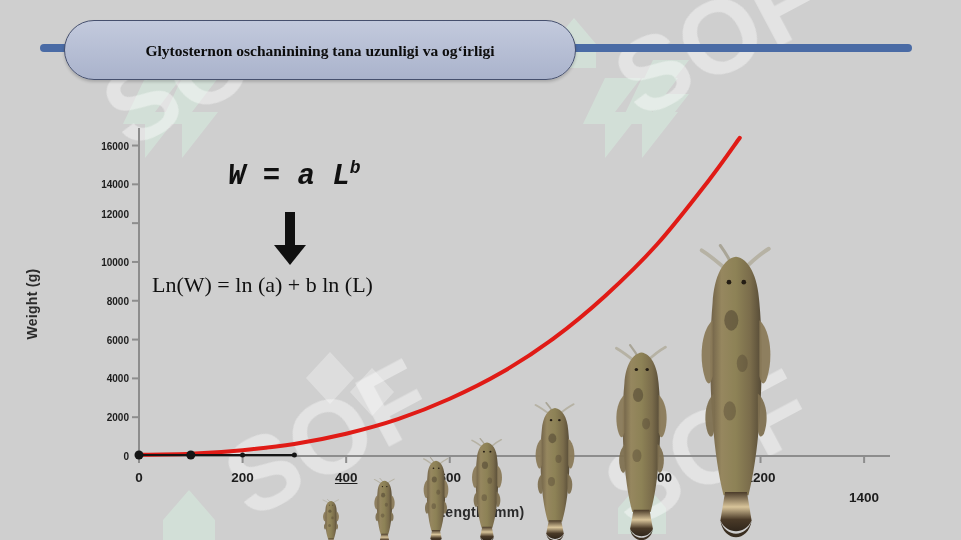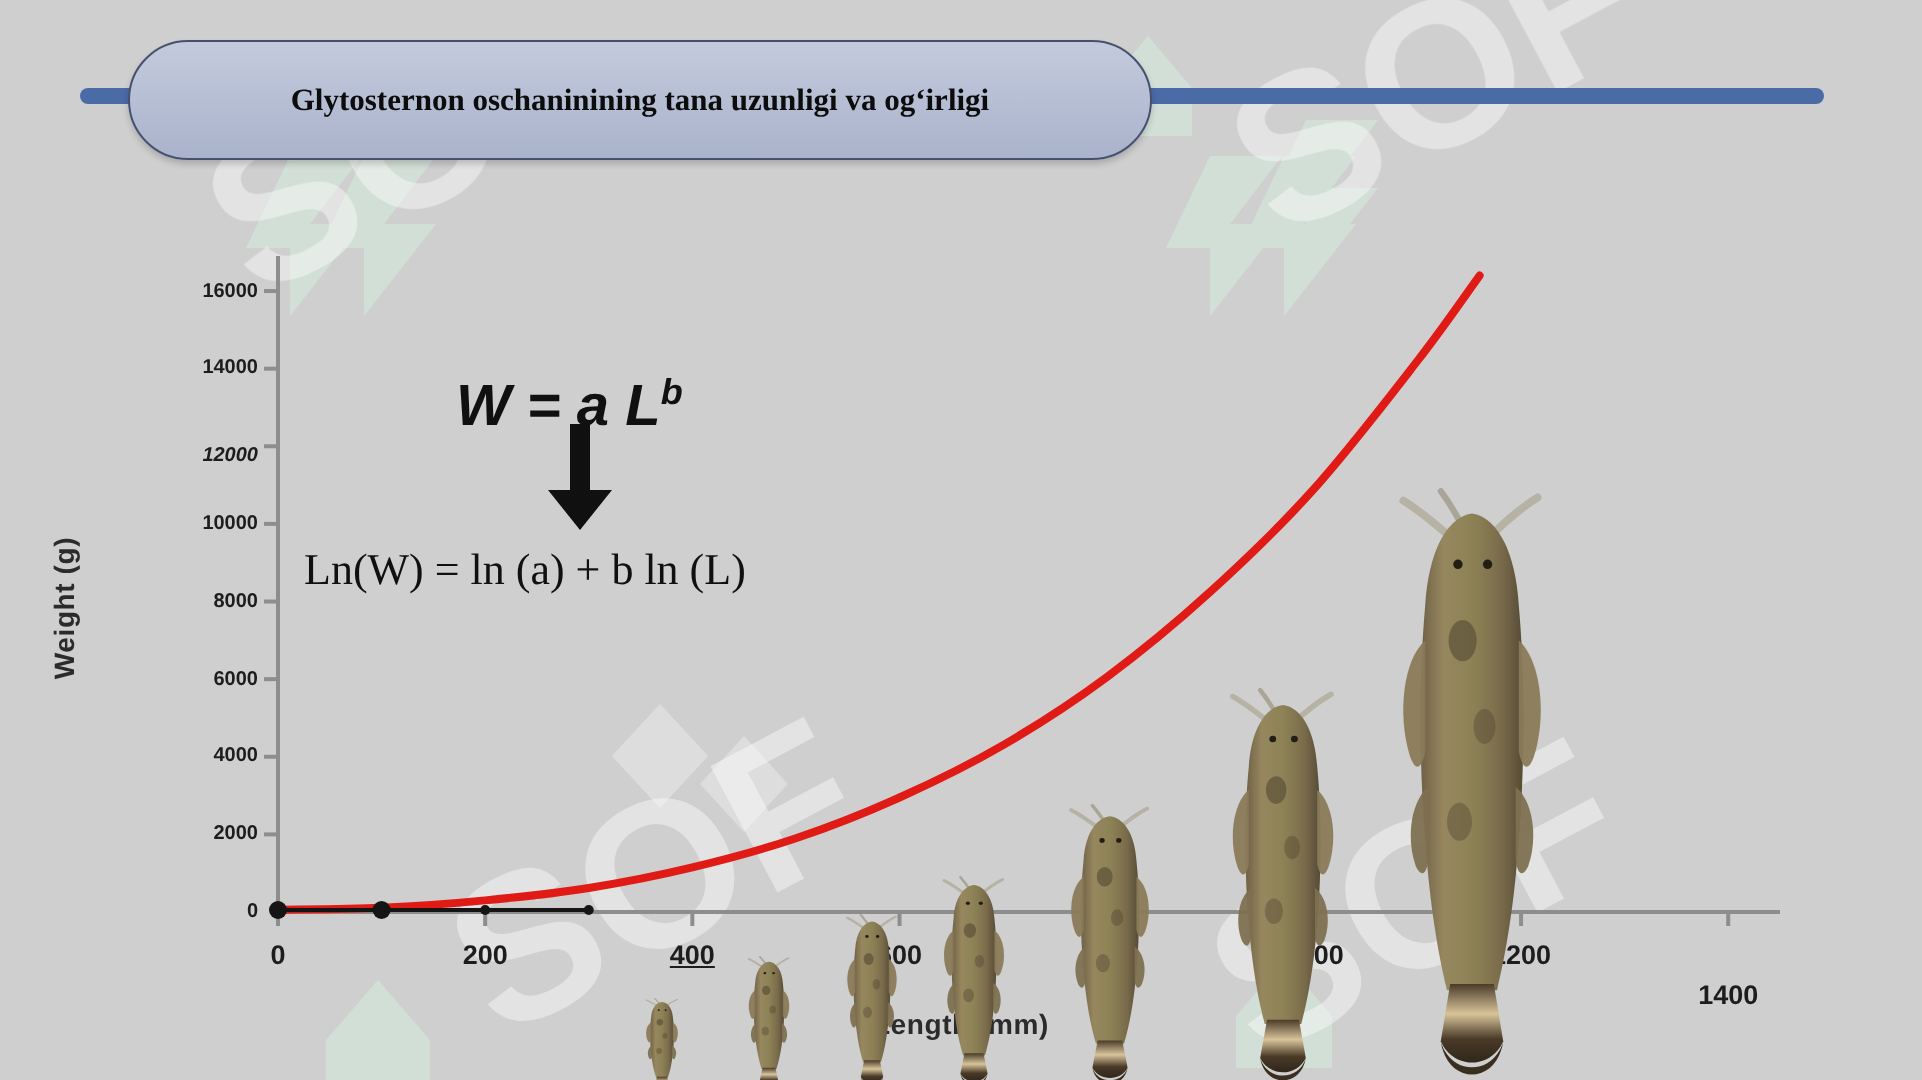--- a/index.html
+++ b/index.html
@@ -117,27 +117,26 @@
   }
 
   
   .formula-block {
     position: absolute;
     z-index: 4;
   }
   .f1 {
     left: 228px;
     top: 158px;
-    font-family: Liberation Sans, sans-serif;
+    font-family: Liberation Mono, monospace;
     font-style: italic;
     font-weight: 700;
     font-size: 29px;
     color: #101010;
     white-space: nowrap;
-    margin-top: 28px;
   }
   .f1 sup { font-size: 18px; font-style: italic; }
   .f2 {
     left: 152px;
     top: 272px;
     font-family: "Liberation Serif", serif;
     font-size: 22px;
     color: #101010;
     white-space: nowrap;
   }
@@ -192,21 +191,21 @@
     <div class="ylabel">Weight (g)</div>
     <div class="xlabel">Length (mm)</div>
 
     <div id="ytick-host">
         <div class="ytick" style="top: 370px; left: 39px;">0</div>
         <div class="ytick" style="top: 331.19px; left: 39px;">2000</div>
         <div class="ytick" style="top: 292.381px; left: 39px;">4000</div>
         <div class="ytick" style="top: 253.571px; left: 39px;">6000</div>
         <div class="ytick" style="top: 214.762px; left: 39px;">8000</div>
         <div class="ytick" style="top: 175.952px; left: 39px;">10000</div>
-        <div class="ytick" style="top: 142px; left: 39px; font-style: italic;">12000</div>
+        <div class="ytick" style="top: 128px; left: 39px;">12000</div>
         <div class="ytick" style="top: 98.3333px; left: 39px;">14000</div>
         <div class="ytick" style="top: 59.5238px; left: 39px;">16000</div>
       </div>
     <div id="xtick-host">
         <div class="xtick" style="top: 384px; left: 139px;">0</div>
         <div class="xtick" style="top: 384px; left: 242.586px;">200</div>
         <div class="xtick" style="top: 384px; left: 346.172px; text-decoration: underline;">400</div>
         <div class="xtick" style="top: 384px; left: 449.759px;">600</div>
         <div class="xtick" style="top: 384px; left: 553.345px;">800</div>
         <div class="xtick" style="top: 384px; left: 656.931px;">1000</div>

